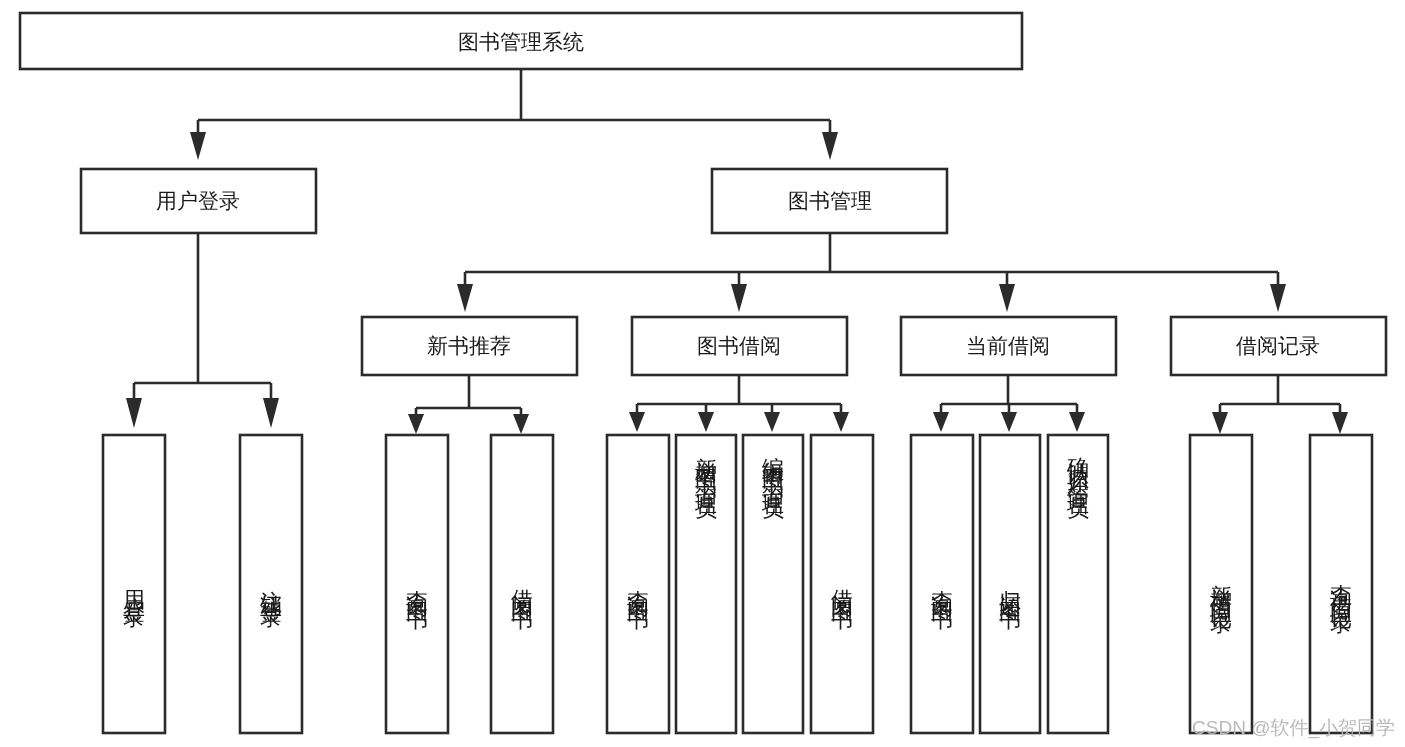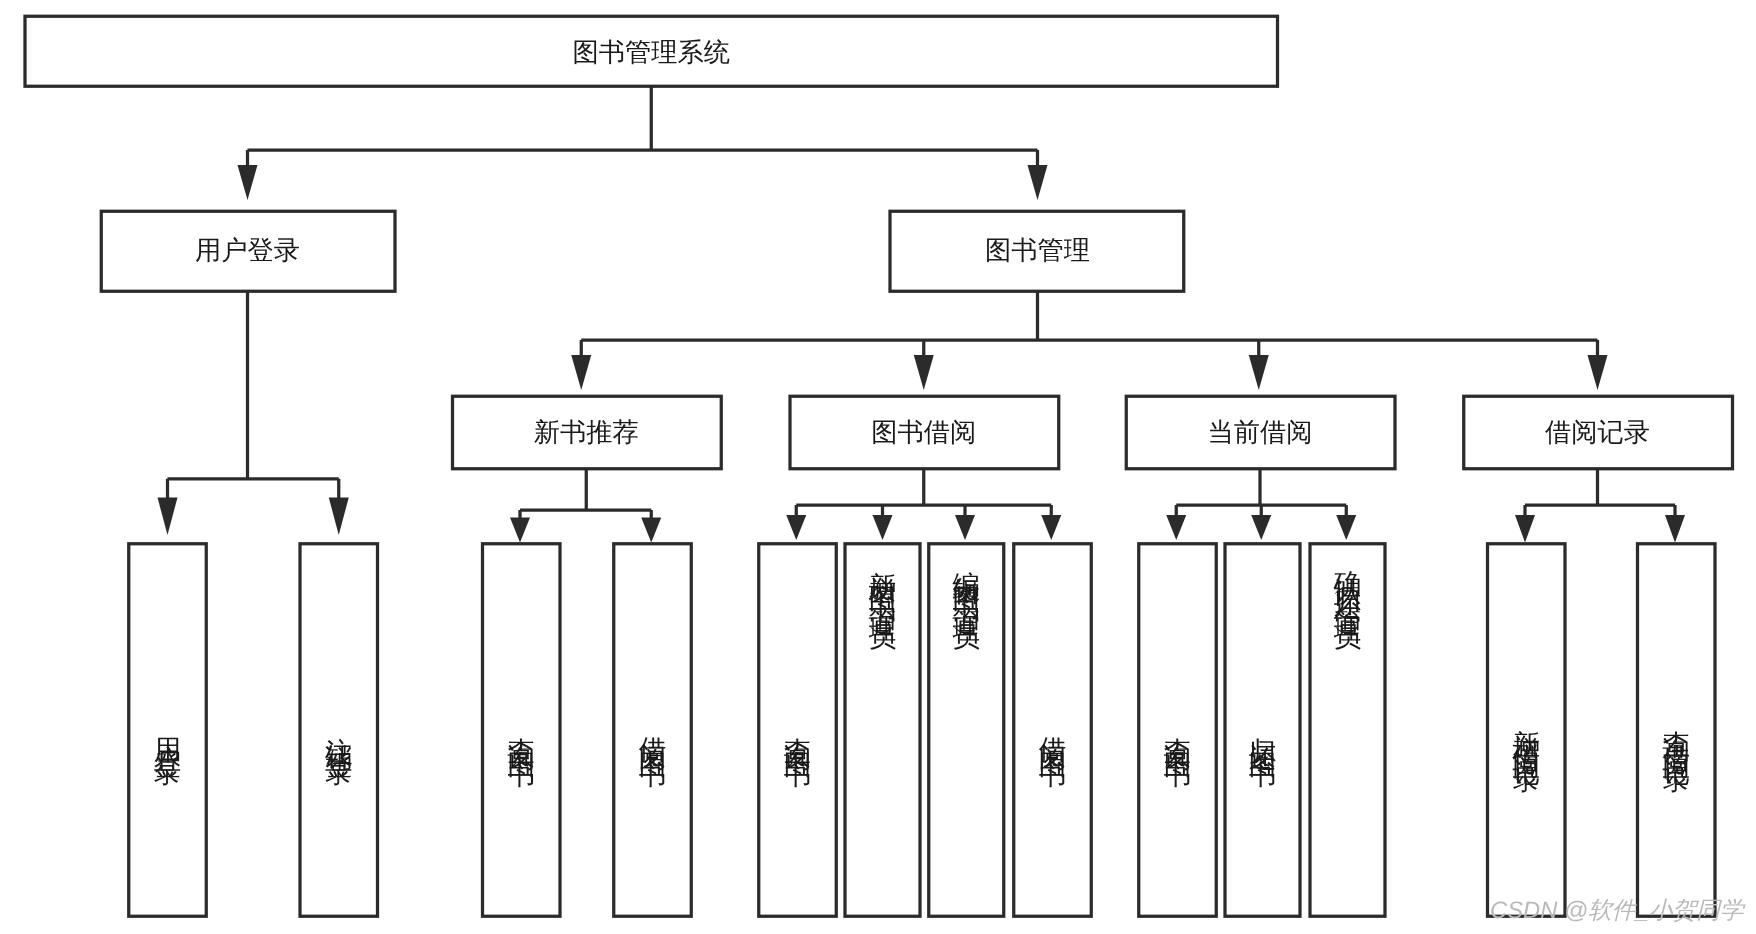--- a/index.html
+++ b/index.html
@@ -44,21 +44,20 @@
   }
   .watermark {
     position: absolute;
     right: 10px;
     bottom: 6px;
     font-family: "Liberation Sans", "DejaVu Sans", sans-serif;
     font-size: 19px;
     color: #b9b9b9;
     white-space: nowrap;
     user-select: none;
-    font-style: italic;
   }
 </style>
 </head>
 <body>
 
 <div id="diagram-root">
 <svg width="1405" height="747" viewBox="0 0 1405 747" xmlns="http://www.w3.org/2000/svg">
 
   <g>
 

